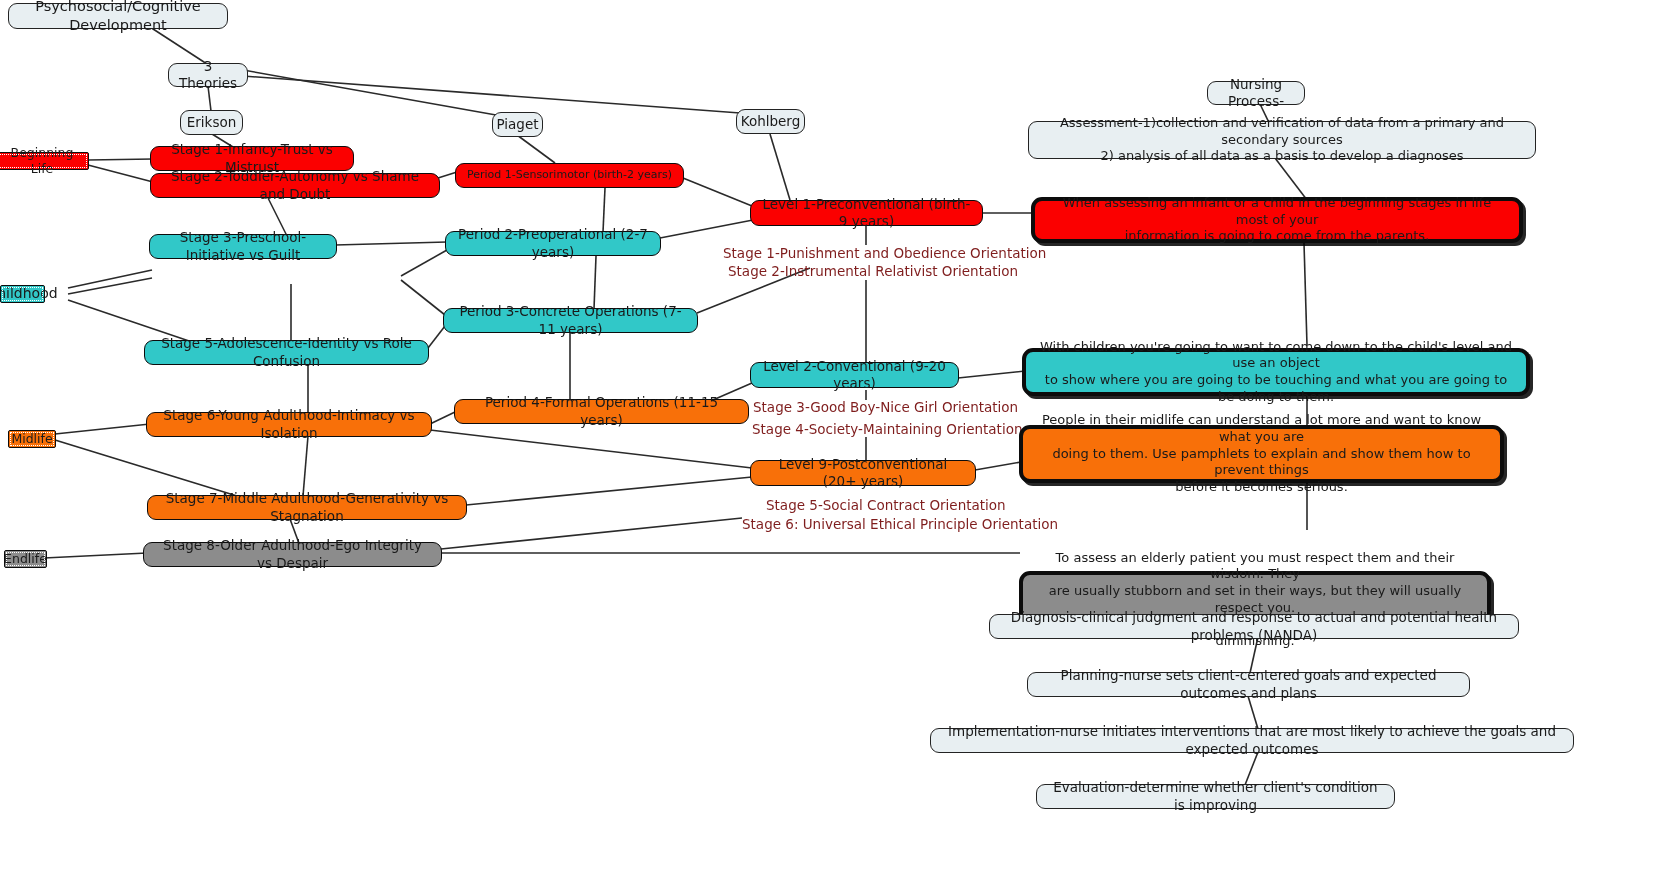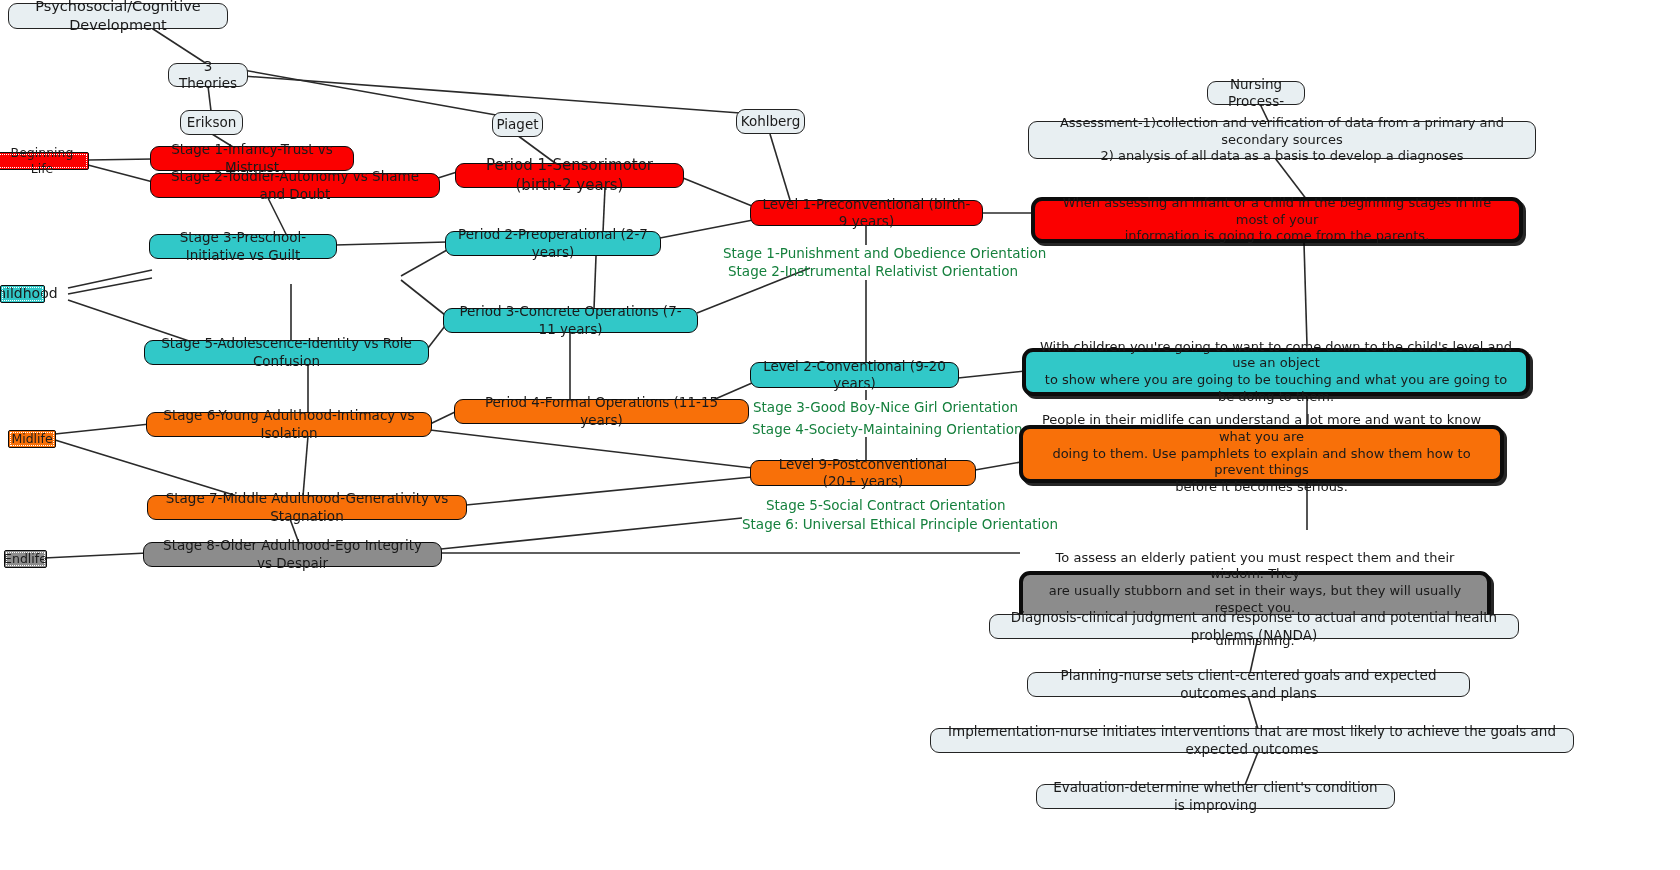--- a/index.html
+++ b/index.html
@@ -75,21 +75,21 @@
   
   .n-chip {
     border-radius: 2px;
     border-width: 1px;
     padding: 1px 6px;
     outline: 1.5px dotted #ffffff;
     outline-offset: -3px;
   }
   .free-label {
     position: absolute;
-    color: #15803d;
+    color: #7f1d1d;
     white-space: nowrap;
   }
 </style>
 </head>
 <body>
 
 <div id="canvas">
 
   <svg class="edges" viewBox="0 0 1680 870">
 
@@ -220,21 +220,21 @@
 
 
   <div class="node n-teal" style="left:144px; top:340px; width:285px; height:25px; font-size:13.5px;">Stage 5-Adolescence-Identity vs Role Confusion</div>
 
   <div class="node n-orange" style="left:146px; top:412px; width:286px; height:25px; font-size:13.5px;">Stage 6-Young Adulthood-Intimacy vs Isolation</div>
 
   <div class="node n-orange" style="left:147px; top:495px; width:320px; height:25px; font-size:13.5px;">Stage 7-Middle Adulthood-Generativity vs Stagnation</div>
 
   <div class="node n-gray" style="left:143px; top:542px; width:299px; height:25px; font-size:13.5px;">Stage 8-Older Adulthood-Ego Integrity vs Despair</div>
 
-  <div class="node n-red" style="left:455px; top:163px; width:229px; height:25px; font-size:15px;">Period 1-Sensorimotor (birth-2 years)</div>
+  <div class="node n-red" style="left:455px; top:163px; width:229px; height:25px; font-size:11px;">Period 1-Sensorimotor (birth-2 years)</div>
 
   <div class="node n-teal" style="left:445px; top:231px; width:216px; height:25px; font-size:13.5px;">Period 2-Preoperational (2-7 years)</div>
 
   <div class="node n-teal" style="left:443px; top:308px; width:255px; height:25px; font-size:13.5px;">Period 3-Concrete Operations (7-11 years)</div>
 
   <div class="node n-orange" style="left:454px; top:399px; width:295px; height:25px; font-size:13.5px;">Period 4-Formal Operations (11-15 years)</div>
 
   <div class="node n-red" style="left:750px; top:200px; width:233px; height:26px; font-size:13.5px;">Level 1-Preconventional (birth-9 years)</div>
 
   <div class="free-label" style="left:723px; top:245px; font-size:13.5px;">Stage 1-Punishment and Obedience Orientation</div>

